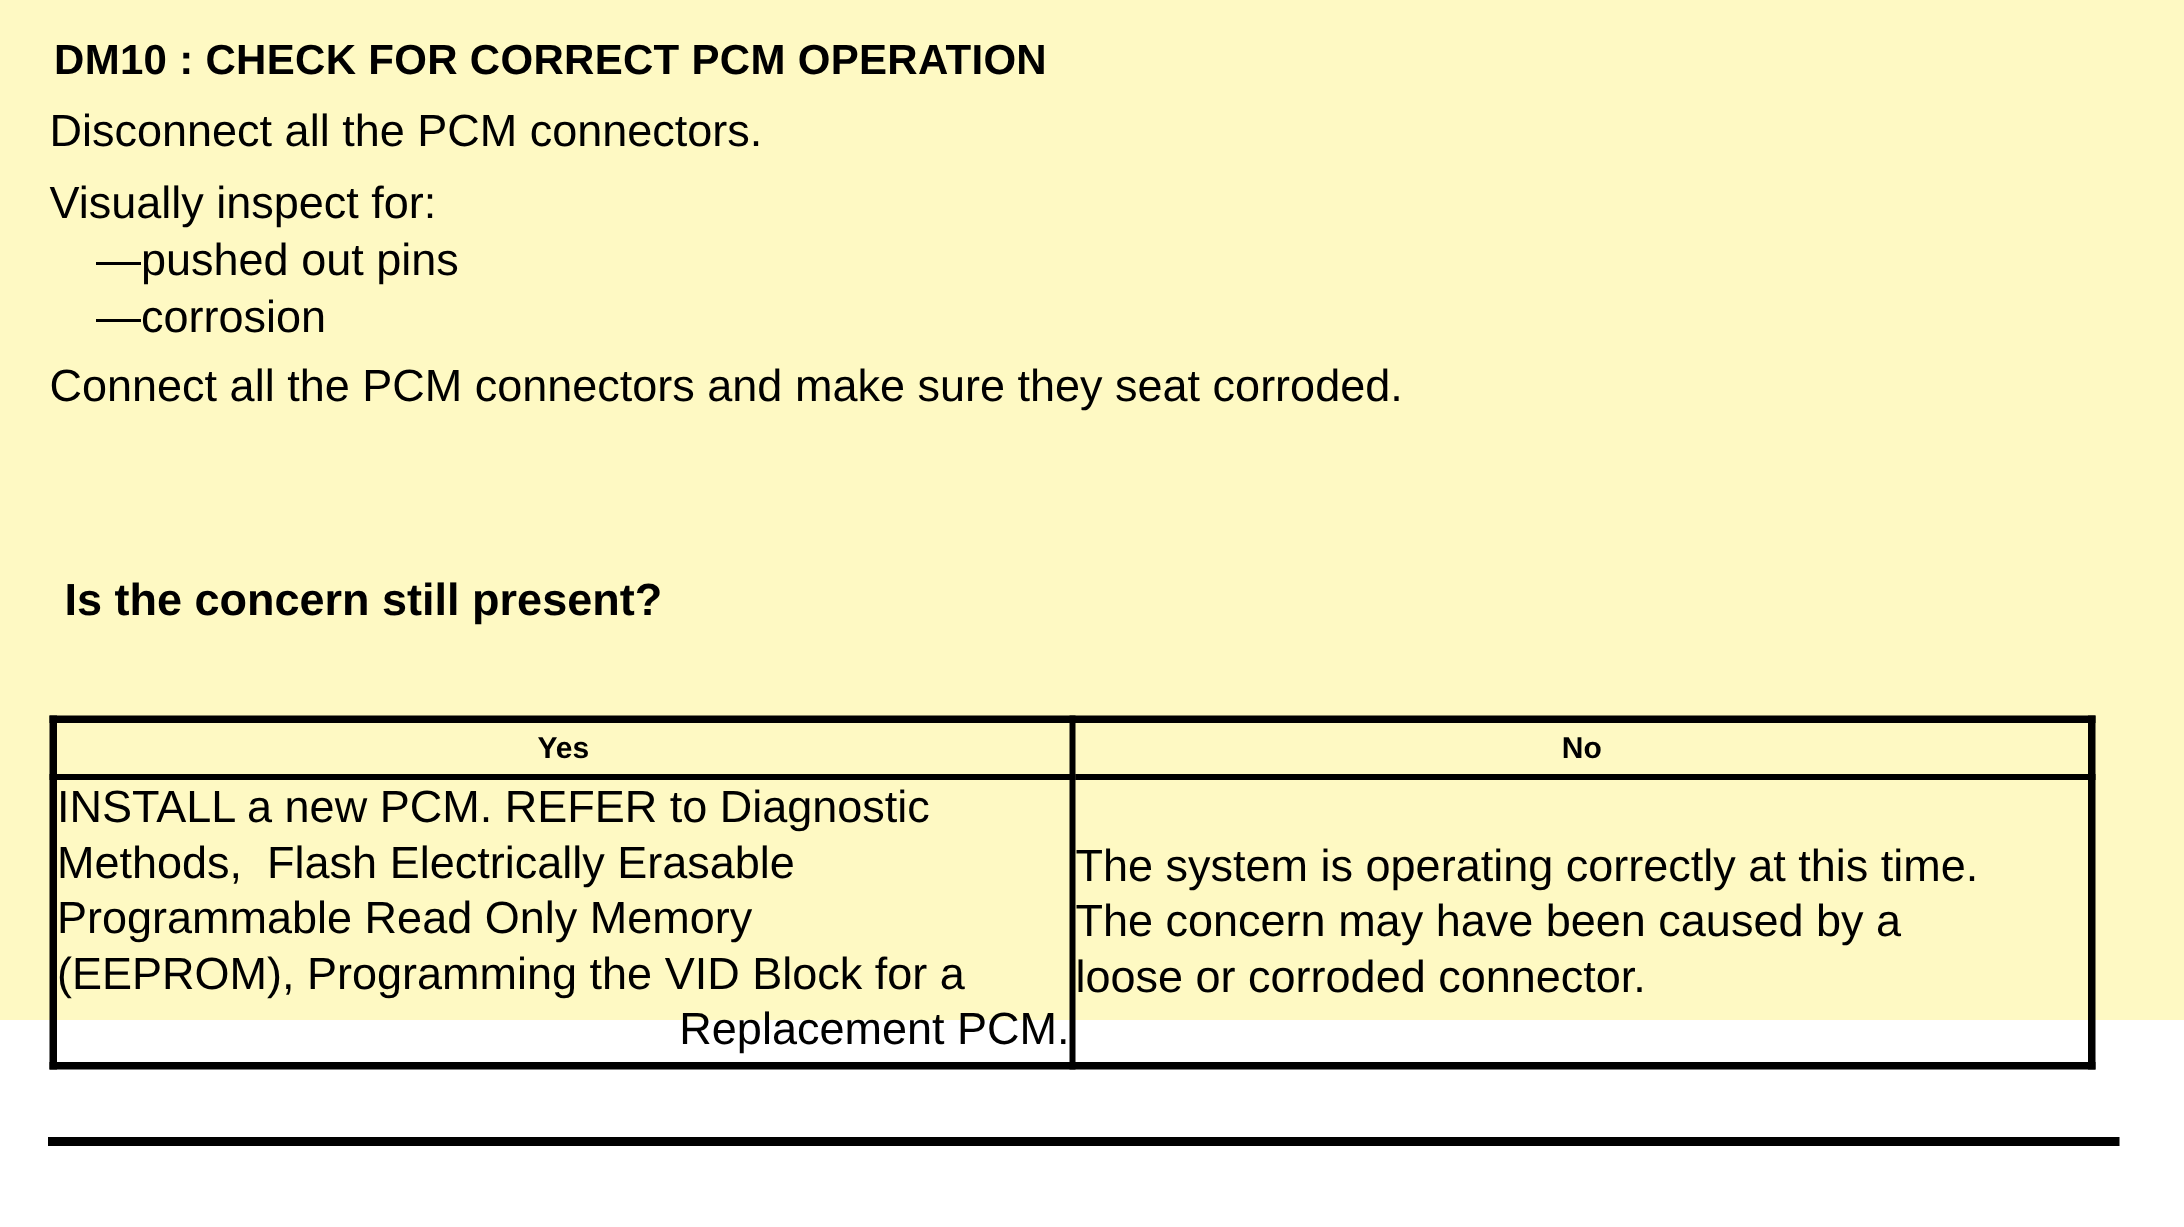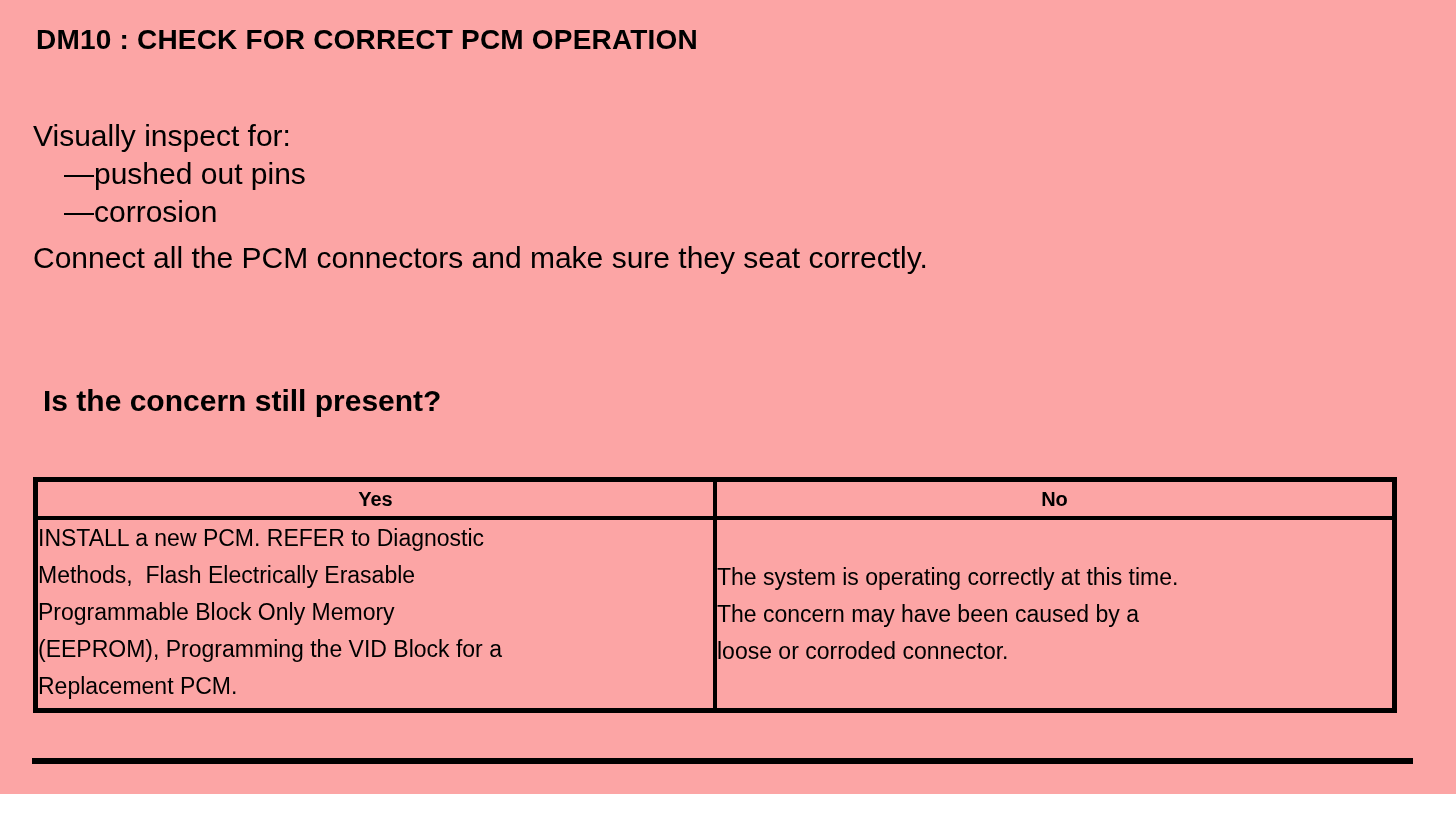--- a/index.html
+++ b/index.html
@@ -8,22 +8,22 @@
     background: #ffffff;
     width: 1456px;
     height: 818px;
     overflow: hidden;
     font-family: "Liberation Sans", sans-serif;
     color: #000000;
   }
   .page {
     position: relative;
     width: 1456px;
-    height: 794px;
-    background: #fca5a5;
+    height: 680px;
+    background: #fef9c3;
   }
   .heading {
     position: absolute;
     left: 36px;
     top: 24px;
     font-size: 28px;
     font-weight: bold;
     white-space: pre;
     letter-spacing: 0.2px;
   }
@@ -53,73 +53,74 @@
   }
   .decision-table th {
     height: 34px;
     font-size: 20px;
     font-weight: bold;
     text-align: center;
     vertical-align: middle;
   }
   .decision-table td {
     height: 188px;
-    font-size: 23px;
+    font-size: 30px;
     line-height: 37px;
   }
   .cell-yes {
     vertical-align: top;
     padding: 2px 2px 0 3px;
   }
   .cell-no {
     vertical-align: middle;
     padding-left: 6px;
   }
   .cell-line { white-space: pre; }
-  .cell-line.centered { text-align: left; }
+  .cell-line.centered { text-align: right; }
   .bottom-rule {
     position: absolute;
     left: 32px;
     top: 758px;
     width: 1381px;
     height: 6px;
     background: #000000;
   }
 </style>
 </head>
 <body>
 
 <div class="page">
 
   <div class="heading">DM10 : CHECK FOR CORRECT PCM OPERATION</div>
 
+  <div class="step" style="top:70px">Disconnect all the PCM connectors.</div>
 
   <div class="step" style="top:118px">Visually inspect for:</div>
 
   <div class="step indent" style="top:156px">—pushed out pins</div>
 
   <div class="step indent" style="top:194px">—corrosion</div>
 
-  <div class="step" style="top:240px">Connect all the PCM connectors and make sure they seat correctly.</div>
+  <div class="step" style="top:240px">Connect all the PCM connectors and make sure they seat corroded.</div>
 
 
 
   <div class="step bold" style="top:383px">Is the concern still present?</div>
 
   <table class="decision-table">
     <tbody>
         <tr>
       <th>Yes</th>
       <th>No</th>
     </tr>
     <tr>
       <td class="cell-yes">
         <div class="cell-line">INSTALL a new PCM. REFER to Diagnostic</div>
         <div class="cell-line">Methods,  Flash Electrically Erasable</div>
-        <div class="cell-line">Programmable Block Only Memory</div>
+        <div class="cell-line">Programmable Read Only Memory</div>
         <div class="cell-line">(EEPROM), Programming the VID Block for a</div>
         <div class="cell-line centered">Replacement PCM.</div>
       </td>
       <td class="cell-no">
         <div class="cell-line">The system is operating correctly at this time.</div>
         <div class="cell-line">The concern may have been caused by a</div>
         <div class="cell-line">loose or corroded connector.</div>
       </td>
     </tr>
   </tbody>

